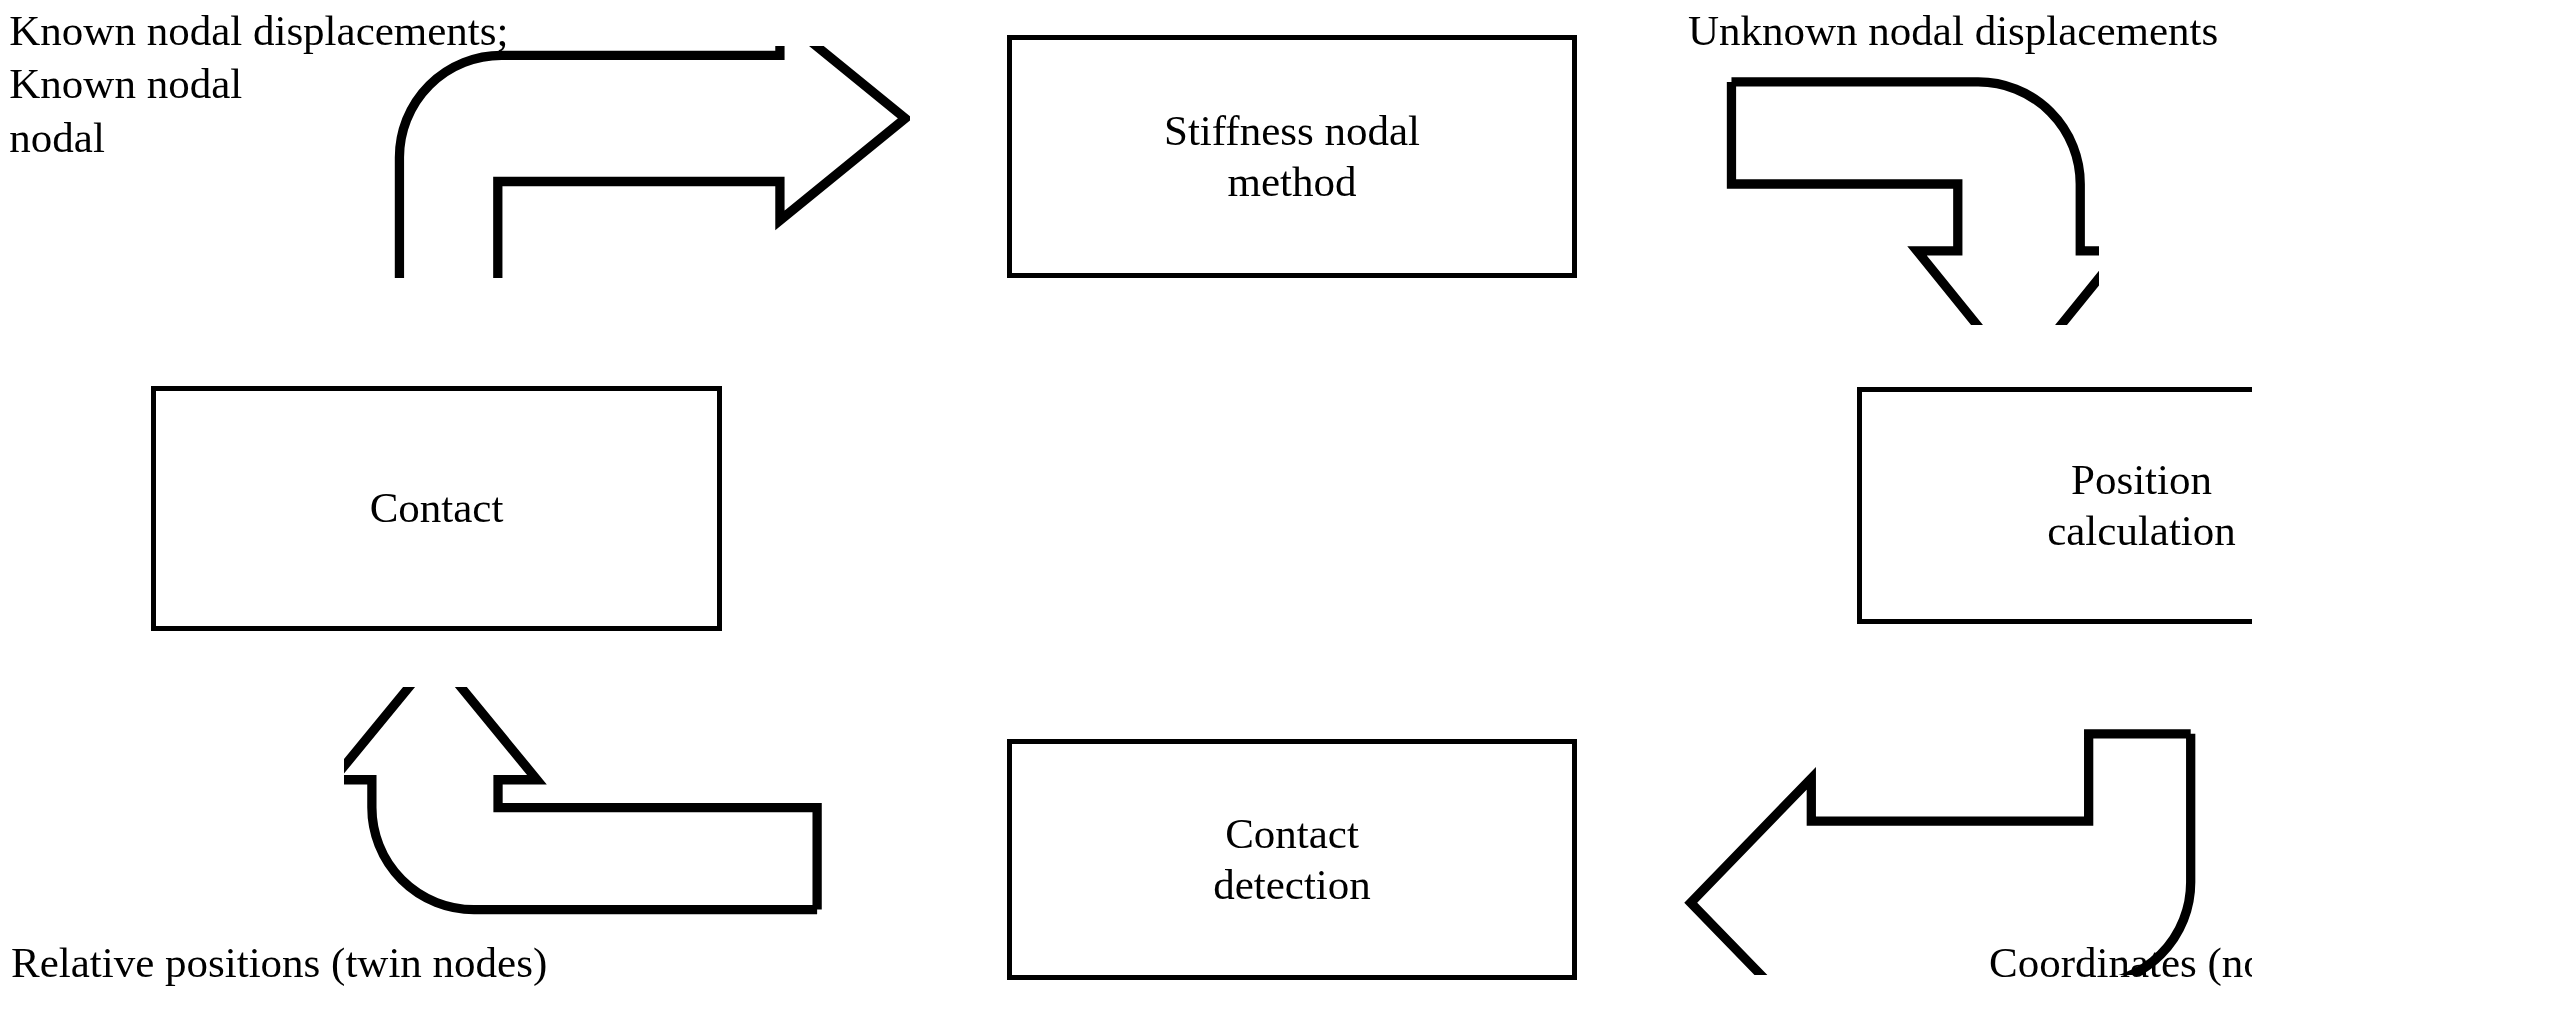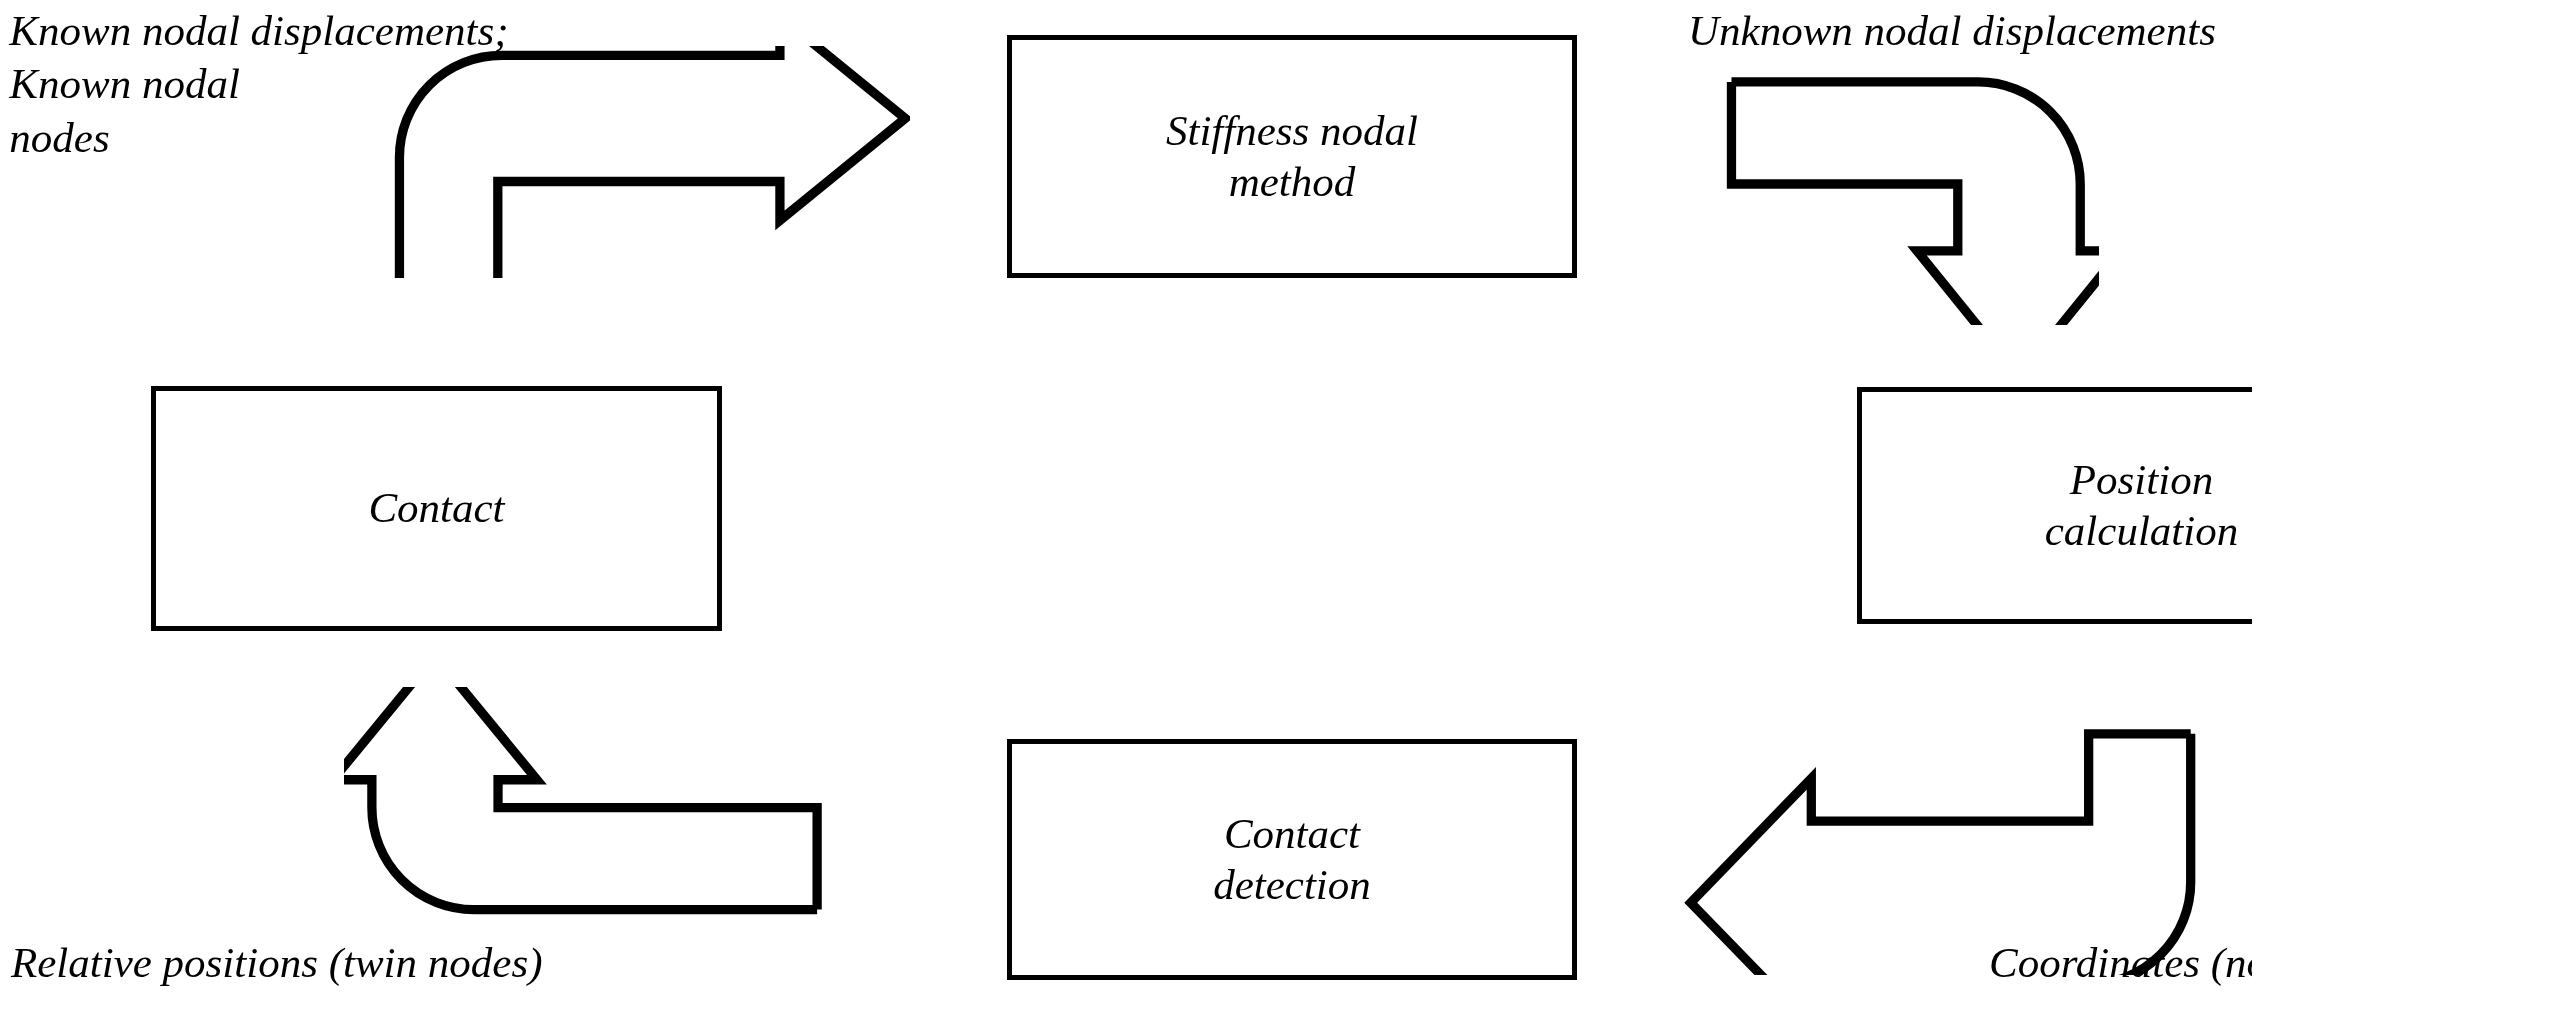--- a/index.html
+++ b/index.html
@@ -8,21 +8,20 @@
     background: #ffffff;
   }
   #canvas {
     position: relative;
     width: 2252px;
     height: 1019px;
     background: #ffffff;
     overflow: hidden;
     font-family: "Liberation Serif", "DejaVu Serif", serif;
     color: #000000;
-    font-style: italic;
   }
   .box {
     position: absolute;
     box-sizing: border-box;
     border: 5.6px solid #000000;
     background: #ffffff;
     display: flex;
     flex-direction: column;
     align-items: center;
     justify-content: center;
@@ -55,21 +54,21 @@
   }
 </style>
 </head>
 <body>
 
 <div id="canvas">
 
   <div class="caption" style="left:9.3px; top:3.7px;">
     <span class="line">Known nodal displacements;</span>
     <span class="line">Known nodal</span>
-    <span class="line">nodes</span>
+    <span class="line">nodal</span>
   </div>
 
   <div class="caption" style="left:1688px; top:3.7px;">
     <span class="line">Unknown nodal displacements</span>
   </div>
 
   <div class="caption" style="left:11px; top:936px;">
     <span class="line">Relative positions (twin nodes)</span>
   </div>
 

